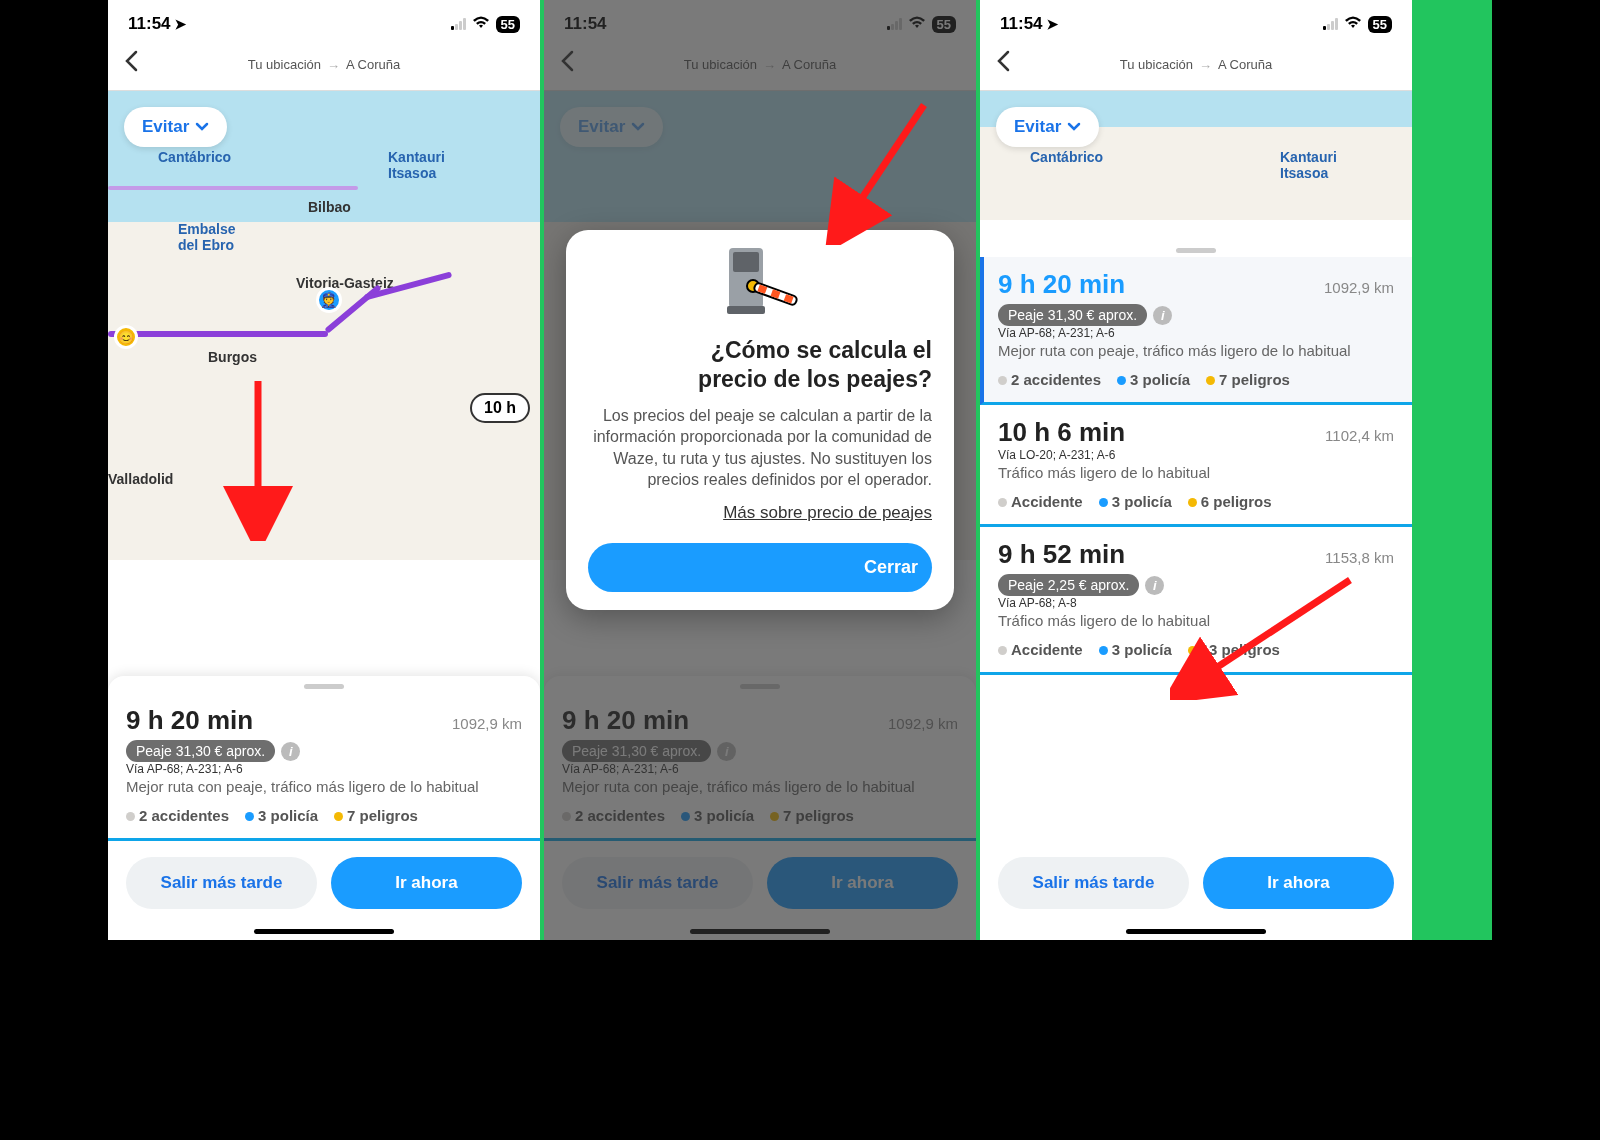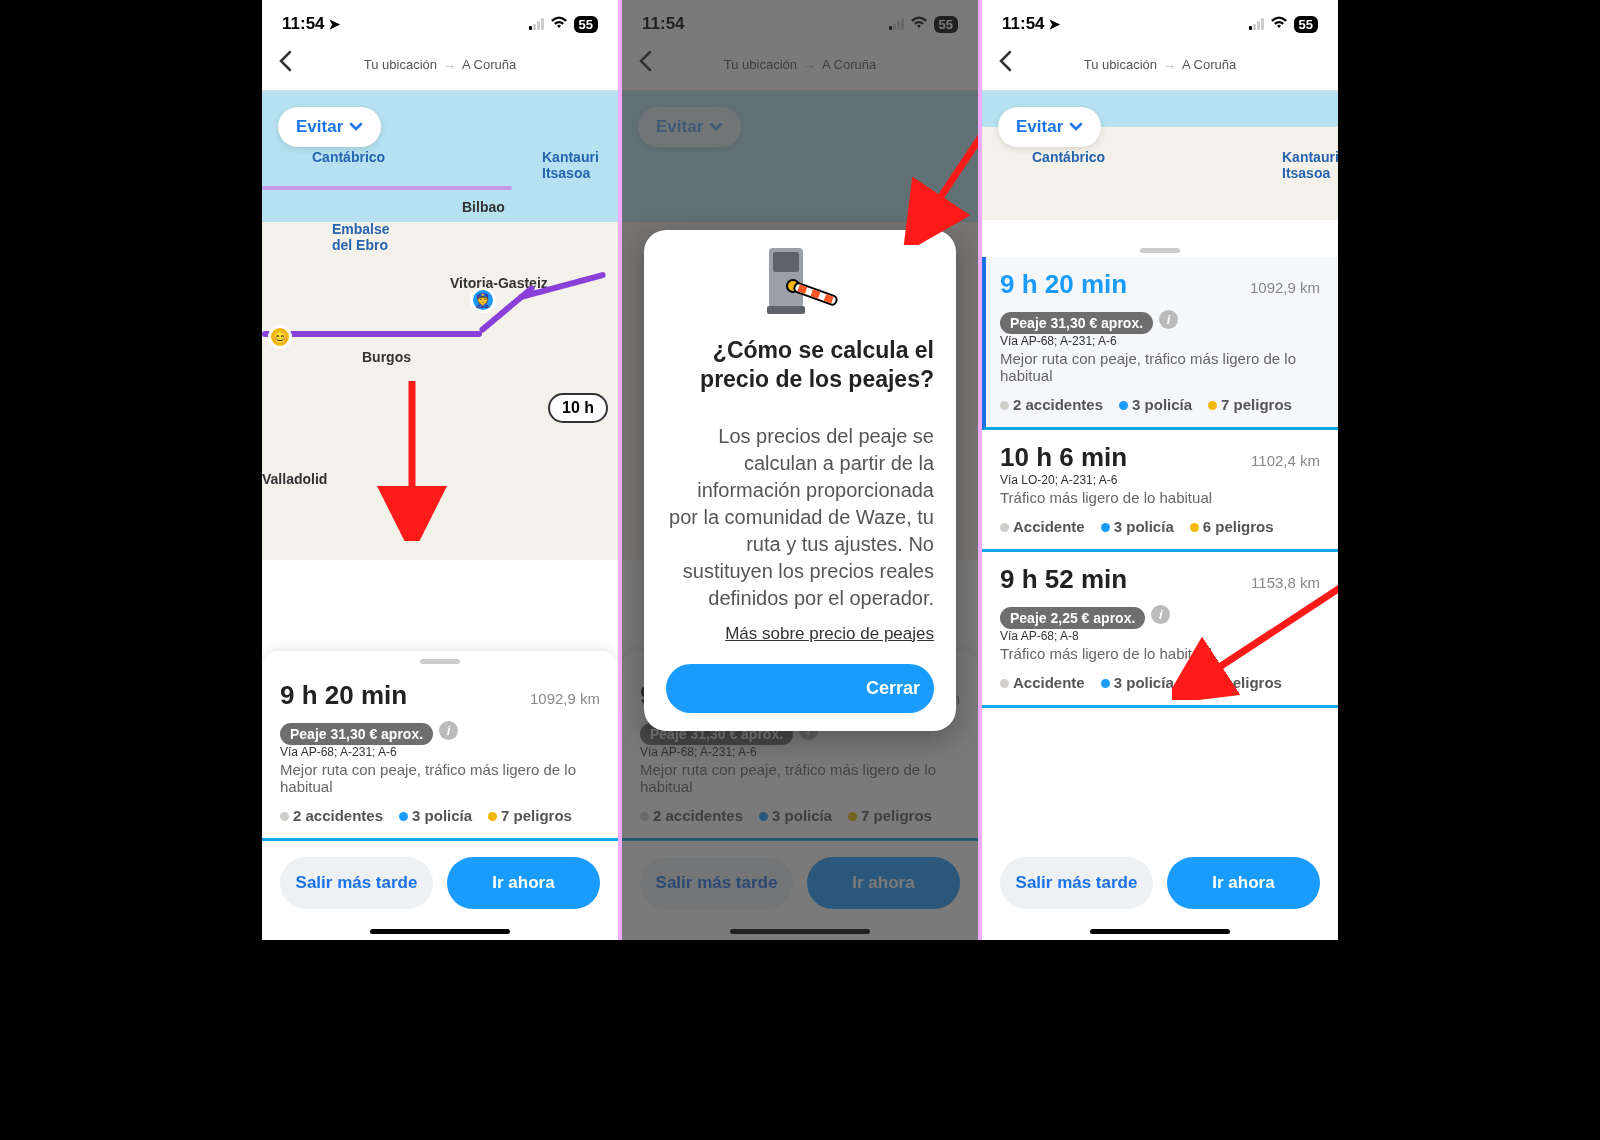--- a/index.html
+++ b/index.html
@@ -1,17 +1,17 @@
 <!DOCTYPE html>
 <html><head>
 <meta charset="utf-8">
 <style>
   * { box-sizing: border-box; margin: 0; padding: 0; }
   body { font-family: -apple-system, "SF Pro Text", Helvetica, Arial, sans-serif; background:#000; display:flex; justify-content:center; }
-  .wrap { display:flex; gap:4px; width:1076px; height:940px; background:#f0abfc; }
+  .wrap { display:flex; gap:4px; width:1384px; height:940px; background:#22c55e; }
   .phone { width:432px; height:940px; background:#fff; position:relative; overflow:hidden; }
   .status-bar { display:flex; justify-content:space-between; align-items:center; padding:8px 20px 0; height:40px; font-weight:700; font-size:17px; }
   .status-left { display:flex; align-items:center; gap:4px; }
   .status-right { display:flex; align-items:center; gap:6px; }
   .loc-icon { font-size:14px; }
   .battery { background:#000; color:#fff; border-radius:6px; padding:1px 5px; font-size:13px; font-weight:700; }
   .signal-bars { display:flex; align-items:flex-end; gap:1px; height:12px; }
   .signal-bars span { width:3px; background:#ccc; border-radius:1px; }
   .signal-bars span:nth-child(1){height:4px;background:#000;}
   .signal-bars span:nth-child(2){height:6px;}
@@ -28,37 +28,37 @@
   .time-badge { position:absolute; background:#fff; border:2px solid #333; border-radius:20px; padding:4px 12px; font-weight:700; font-size:16px; }
   .sheet { position:absolute; bottom:0; left:0; right:0; background:#fff; border-radius:16px 16px 0 0; box-shadow:0 -2px 12px rgba(0,0,0,0.1); }
   .sheet-handle { width:40px; height:5px; background:#ccc; border-radius:3px; margin:8px auto 4px; }
   .route-card { padding:12px 18px 14px; border-bottom:3px solid #0ea5e9; position:relative; }
   .route-card.selected { background:#f5f7fa; border-left:4px solid #1a73e8; padding-left:14px; }
   .route-top { display:flex; justify-content:space-between; align-items:baseline; }
   .route-time { font-size:26px; font-weight:800; color:#222; }
   .route-time.blue { color:#1a9cff; }
   .route-dist { font-size:15px; color:#888; }
   .toll-row { display:flex; align-items:center; gap:6px; margin-top:4px; }
-  .toll-badge { background:#6e6e6e; color:#fff; border-radius:14px; padding:3px 10px; font-size:14px; font-weight:700;margin-top:8px; }
+  .toll-badge { background:#6e6e6e; color:#fff; border-radius:14px; padding:3px 10px; font-size:14px; font-weight:400; }
   .info-icon { width:19px; height:19px; border-radius:50%; background:#bbb; color:#fff; display:flex; align-items:center; justify-content:center; font-size:13px; font-weight:700; font-style:italic; cursor:pointer; }
   .route-via { font-size:12px; color:#333; }
   .route-desc { font-size:15px; color:#666; margin-top:2px; }
   .route-tags { display:flex; gap:16px; margin-top:12px; font-size:15px; font-weight:600; color:#555; }
   .dot { display:inline-block; width:9px; height:9px; border-radius:50%; margin-right:4px; }
   .dot.grey{background:#d0cecb;} .dot.blue{background:#1a9cff;} .dot.yellow{background:#f4b904;}
   .bottom-actions { display:flex; gap:14px; padding:16px 18px; background:#fff; }
   .btn { flex:1; padding:16px 8px; border-radius:28px; font-size:17px; font-weight:700; text-align:center; cursor:pointer; }
   .btn-ghost { background:#eef1f3; color:#1a73e8; }
   .btn-primary { background:#1a9cff; color:#fff; }
   .home-indicator { width:140px; height:5px; background:#000; border-radius:3px; margin:4px auto 6px; }
   .scrim { position:absolute; inset:0; background:rgba(50,50,50,0.65); }
   .modal { position:absolute; left:22px; right:22px; top:230px; background:#fff; border-radius:22px; padding:10px 22px 18px; text-align:right; box-shadow:0 8px 30px rgba(0,0,0,0.3); }
   .modal-icon { margin:0 auto 12px; width:90px; }
   .modal-title { font-size:23px; font-weight:800; color:#222; line-height:1.25; }
-  .modal-body { font-size:20px; color:#555; margin-top:29px; line-height:1.35; }
+  .modal-body { font-size:16px; color:#555; margin-top:11px; line-height:1.35; }
   .modal-link { display:inline-block; margin-top:12px; font-size:17px; color:#333; text-decoration:underline; cursor:pointer; }
   .modal-btn { margin-top:20px; background:#1a9cff; color:#fff; font-weight:700; font-size:18px; padding:14px; border-radius:28px; cursor:pointer; }
   .red-arrow { position:absolute; pointer-events:none; }
   .phone3 .map-area { height:130px; }
   .routes-scroll { position:absolute; top:240px; bottom:88px; left:0; right:0; overflow:hidden; background:#fff; }
 </style>
 </head>
 <body>
 
 <div class="wrap">

